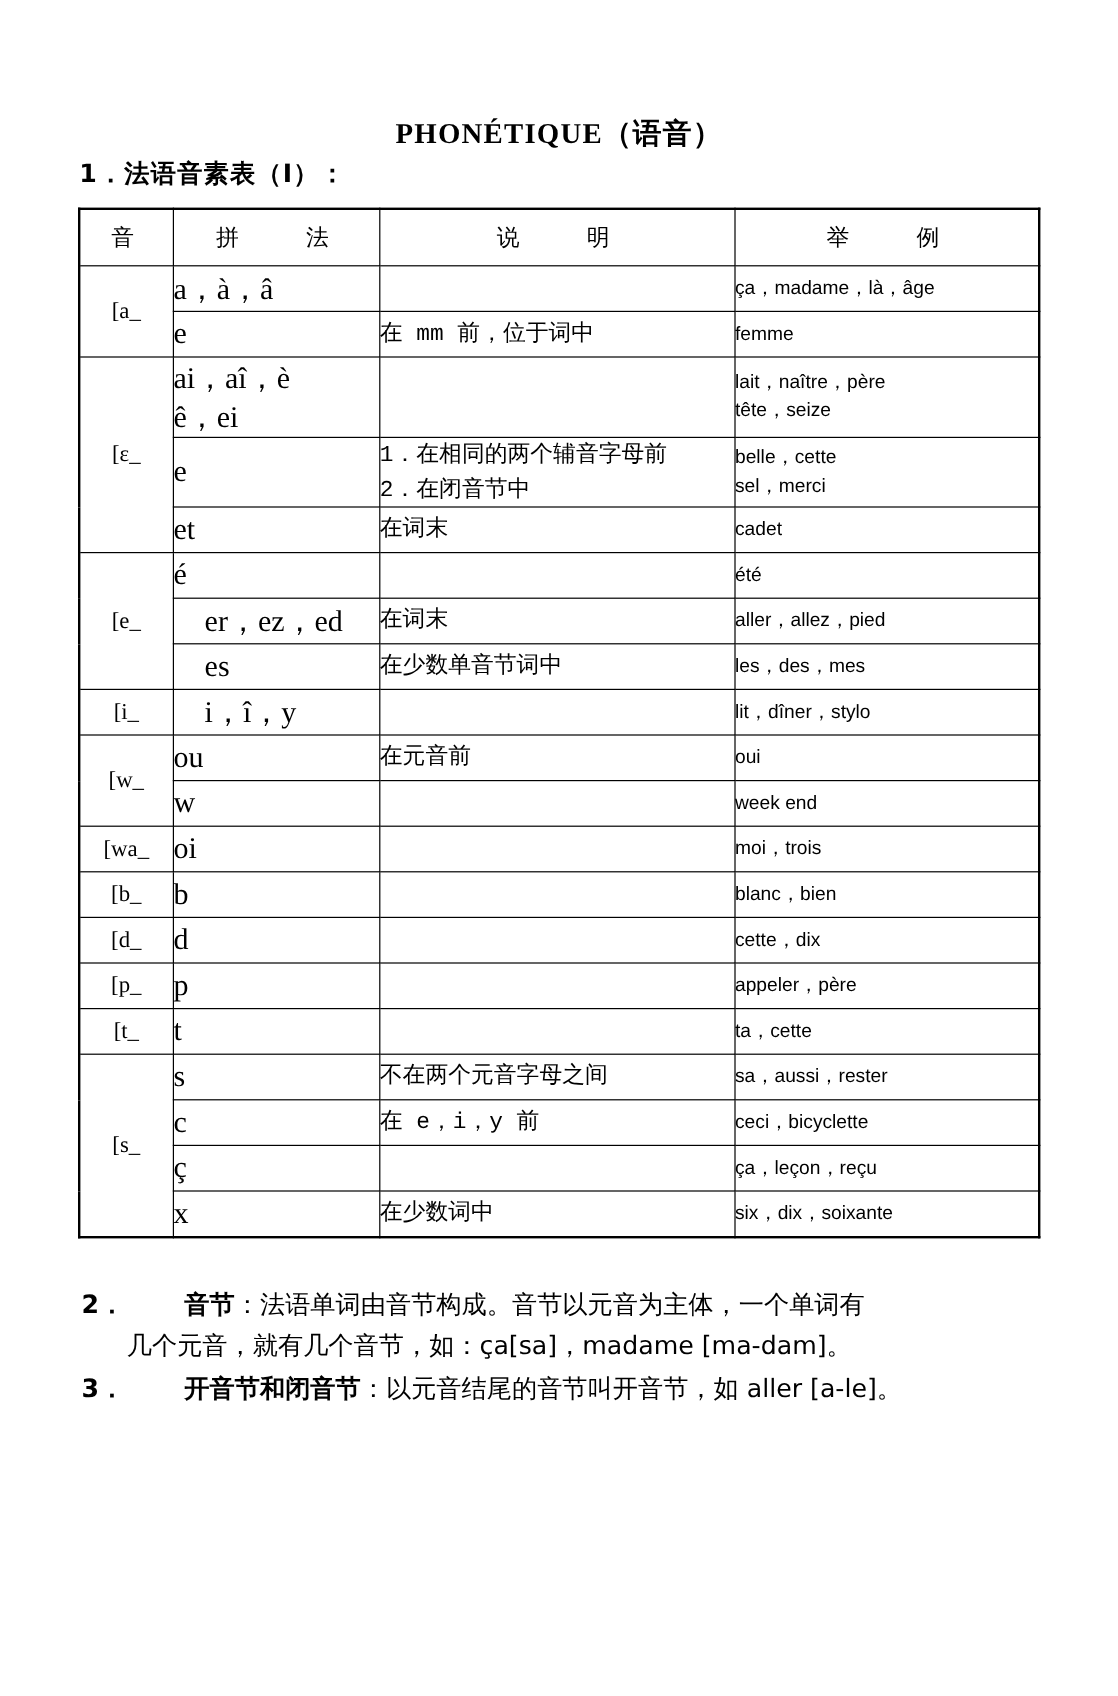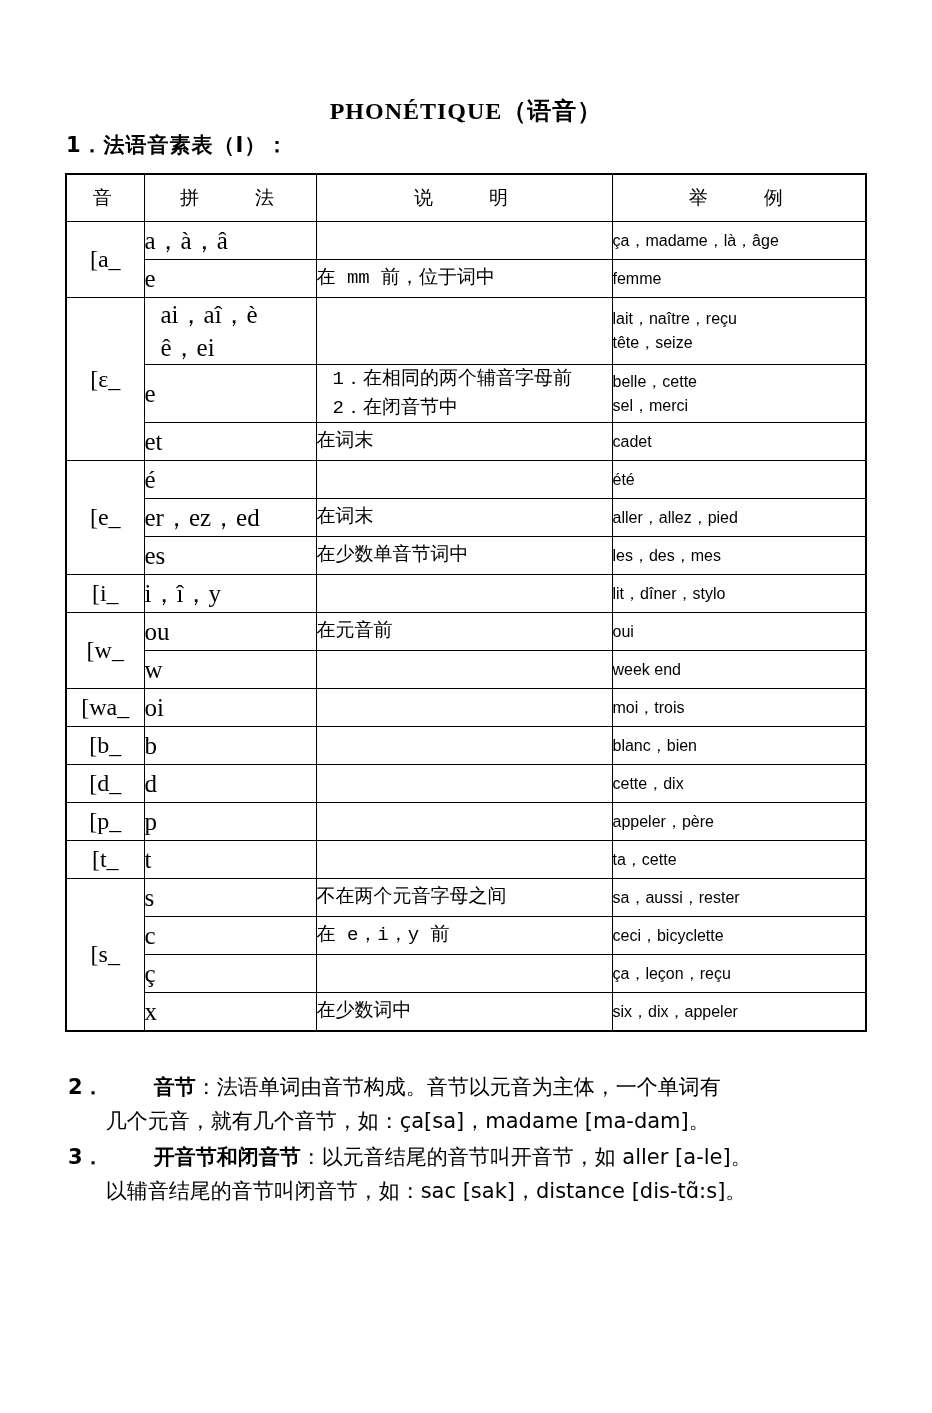--- a/index.html
+++ b/index.html
@@ -61,44 +61,44 @@
     letter-spacing: 6px;
   }
   .col-sound { width: 78px; }
   .col-spell { width: 172px; }
   .col-expl  { width: 296px; }
   .col-ex    { width: 254px; }
 
   td.c-sound {
     text-align: center;
     font-family: "Liberation Serif", serif;
-    font-size: 24px;
+    font-size: 19px;
   }
   td.c-spell {
     font-family: "Liberation Serif", serif;
     font-size: 25px;
     padding-left: 14px;
   }
-  td.c-spell.indent { }
+  td.c-spell.indent { padding-left: 26px; }
   td.c-expl {
     font-family: Liberation Mono, monospace;
     font-size: 19px;
     padding-left: 12px;
     line-height: 1.5;
   }
   td.c-ex {
     font-family: Liberation Sans, sans-serif;
     font-size: 16px;
     padding-left: 12px;
     line-height: 1.5;
   }
   td.two-line { height: 74px; }
 
   .expl-list { display: block; }
-  .expl-list span { display: block; padding-left: 16px; }
+  .expl-list span { display: block; }
 
   .ex-list span { display: block; }
 
   .notes {
     margin-top: 38px;
     font-family: "DejaVu Sans", sans-serif;
     font-size: 21px;
     line-height: 1.62;
     padding-left: 8px;
     padding-right: 10px;
@@ -157,21 +157,21 @@
         <td class="c-sound" rowspan="3">[ε_</td>
         <td class="c-spell two-line">
           <span class="expl-list">
             <span>ai，aî，è</span>
             <span>ê，ei</span>
           </span>
         </td>
         <td class="c-expl two-line"></td>
         <td class="c-ex two-line">
           <span class="ex-list">
-            <span>lait，naître，reçu</span>
+            <span>lait，naître，père</span>
             <span>tête，seize</span>
           </span>
         </td>
       </tr>
       <tr>
         <td class="c-spell two-line">e</td>
         <td class="c-expl two-line">
           <span class="expl-list">
             <span>1．在相同的两个辅音字母前</span>
             <span>2．在闭音节中</span>
@@ -273,29 +273,29 @@
         <td class="c-ex">ceci，bicyclette</td>
       </tr>
       <tr>
         <td class="c-spell">ç</td>
         <td class="c-expl"></td>
         <td class="c-ex">ça，leçon，reçu</td>
       </tr>
       <tr>
         <td class="c-spell">x</td>
         <td class="c-expl">在少数词中</td>
-        <td class="c-ex">six，dix，appeler</td>
+        <td class="c-ex">six，dix，soixante</td>
       </tr>
     </tbody>
   </table>
 
   <div class="notes">
     <div class="note">
       <span class="note-num">2．</span>
       <span class="note-body"><b>音节</b><span>：法语单词由音节构成。音节以元音为主体，一个单词有</span><br><span>几个元音，就有几个音节，如：ça[sa]，madame [ma-dam]。</span></span>
     </div>
     <div class="note">
       <span class="note-num">3．</span>
-      <span class="note-body"><b>开音节和闭音节</b><span>：以元音结尾的音节叫开音节，如 aller [a-le]。</span><br><span>以辅音结尾的音节叫闭音节，如：sac [sak]，distance [dis-tɑ̃:s]。</span></span>
+      <span class="note-body"><b>开音节和闭音节</b><span>：以元音结尾的音节叫开音节，如 aller [a-le]。</span><br></span>
     </div>
   </div>
 
 </div>
 
 </body></html>

